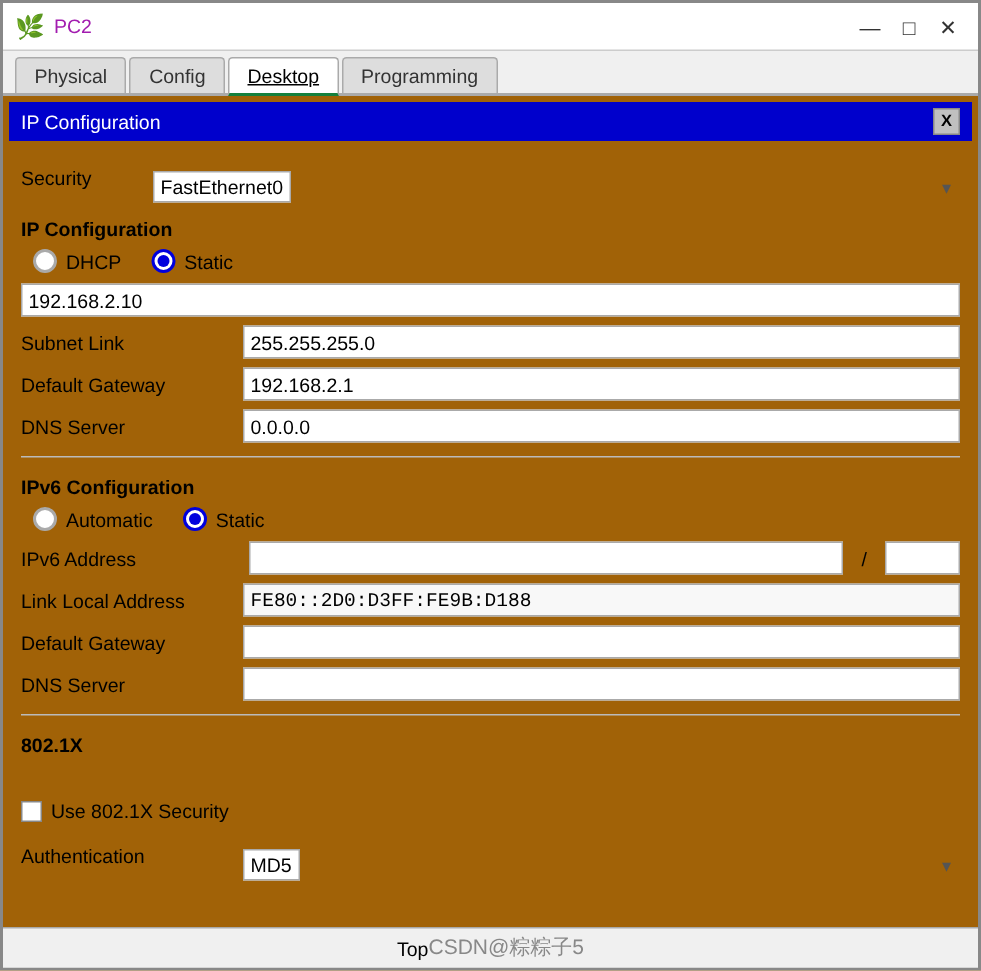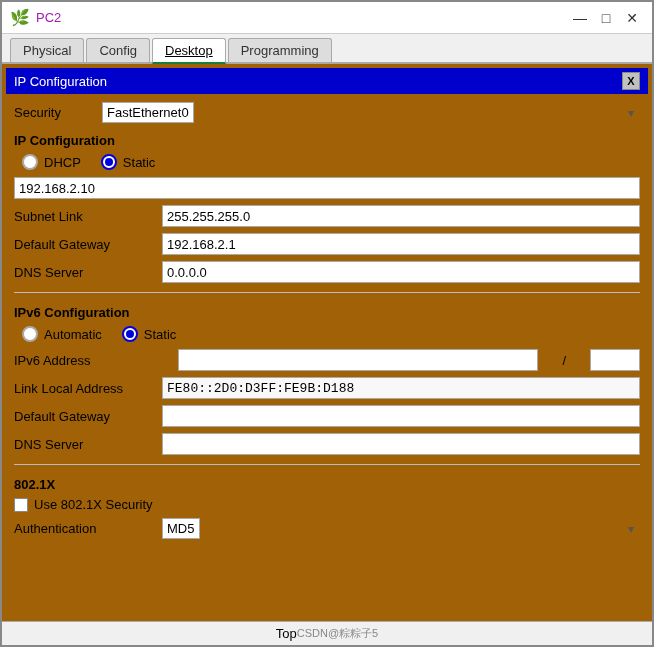--- a/index.html
+++ b/index.html
@@ -151,20 +151,21 @@
       font-size: 13px;
       border: 1px solid #aaa;
       background: #fff;
       appearance: none;
       -webkit-appearance: none;
     }
 
     .interface-select-wrapper {
       flex: 1;
       position: relative;
+      margin-top: 12px;
     }
 
     .interface-select-wrapper::after {
       content: '▾';
       position: absolute;
       right: 6px;
       top: 50%;
       transform: translateY(-50%);
       font-size: 12px;
       pointer-events: none;
@@ -244,21 +245,21 @@
     .divider {
       border: none;
       border-top: 1px solid #bbb;
       margin: 6px 12px;
     }
 
     .ipv6-addr-row {
       display: flex;
       align-items: center;
       padding: 3px 12px;
-      gap: 24px;
+      gap: 12px;
     }
 
     .ipv6-addr-row .field-label {
       min-width: 140px;
     }
 
     .ipv6-main {
       flex: 3;
       height: 22px;
       border: 1px solid #aaa;
@@ -279,20 +280,21 @@
       background: #fff;
       padding: 0 4px;
       font-size: 13px;
     }
 
     .checkbox-row {
       display: flex;
       align-items: center;
       padding: 3px 12px;
       gap: 6px;
+      margin-top: 24px;
     }
 
     .checkbox-box {
       width: 14px;
       height: 14px;
       border: 1px solid #888;
       background: #fff;
       display: flex;
       align-items: center;
       justify-content: center;
@@ -311,21 +313,21 @@
       align-items: center;
       justify-content: center;
     }
 
     .bottom-bar-left {
       font-size: 13px;
       color: #000;
     }
 
     .bottom-bar-right {
-      font-size: 11px;
+      font-size: 14px;
       color: #888;
     }
 
     
     .main-panel::-webkit-scrollbar {
       width: 16px;
     }
     .main-panel::-webkit-scrollbar-track {
       background: #e8e8e8;
     }

